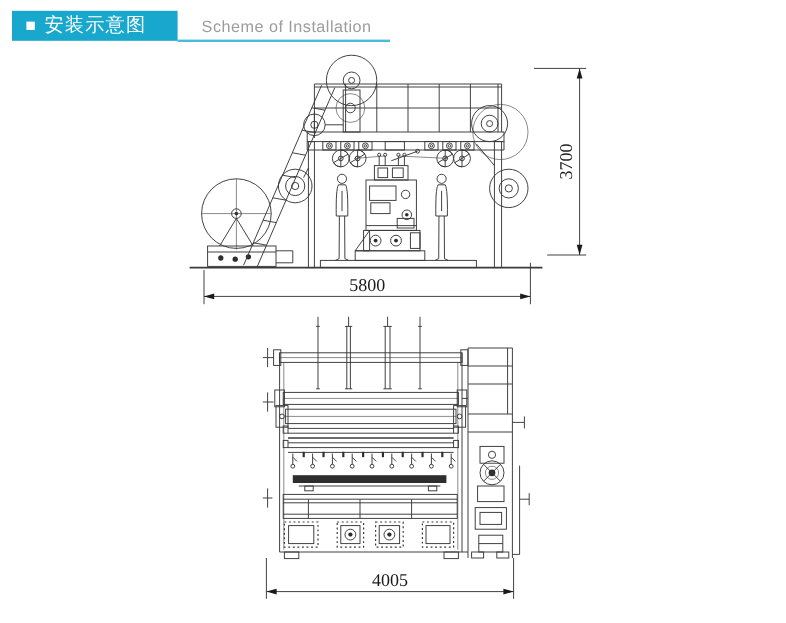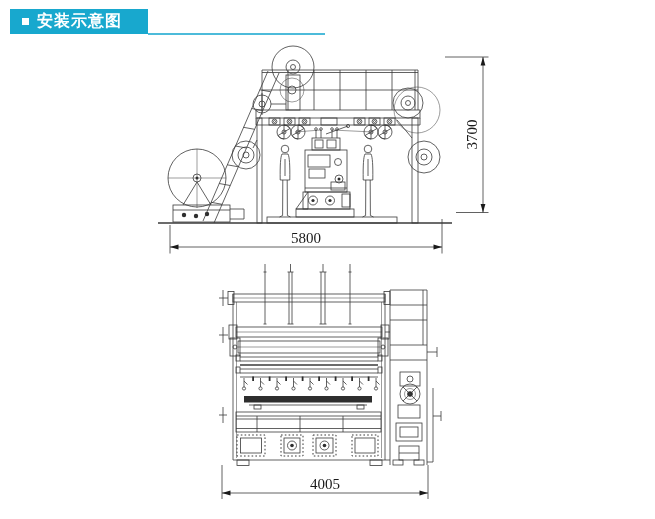--- a/index.html
+++ b/index.html
@@ -1,21 +1,21 @@
 <!DOCTYPE html>
 <html><head>
 <meta charset="utf-8">
 <style>
   html,body{margin:0;padding:0}
   body{width:655px;height:519px;background:#fff;font-family:"Liberation Sans",sans-serif;position:relative;overflow:hidden}
   .page{position:absolute;inset:0;background:#fff}
   .header{position:absolute;left:0;top:0;width:655px;height:40px}
   .title-box{position:absolute;left:10px;top:9px;width:138px;height:25px;background:#18a8ce;display:flex;align-items:center;box-sizing:border-box;padding-left:12px}
   .bullet{width:7px;height:7px;background:#fff;margin-right:8px;flex:0 0 auto}
-  .title-zh{color:#fff;font-weight:bold;font-size:16px;letter-spacing:1px;white-space:nowrap}
+  .title-zh{color:#fff;font-weight:normal;font-size:16px;letter-spacing:1px;white-space:nowrap}
   .subtitle{position:absolute;left:168px;top:15px;font-size:13.5px;color:#9c9c9c;letter-spacing:.4px;white-space:nowrap}
   .underline{position:absolute;left:148px;top:33px;width:177px;height:2px;background:#4cbbda}
   .svg-side{position:absolute;left:145px;top:38px}
   .svg-front{position:absolute;left:205px;top:258px}
   svg.drawing line,svg.drawing rect,svg.drawing circle,svg.drawing path,svg.drawing polyline,svg.drawing ellipse{stroke:#3a3a3a;stroke-width:.8;fill:none}
   svg.drawing .thin{stroke-width:.5}
   svg.drawing .thk{stroke-width:1.3}
   svg.drawing .fd{fill:#2e2e2e;stroke:none}
   svg.drawing .dash{stroke-dasharray:1.6,2.2;stroke-width:1}
   svg.drawing polygon.arrow{fill:#1a1a1a;stroke:none}
@@ -24,20 +24,21 @@
 </head>
 <body>
 
 <div class="page">
 
   <div class="header">
     <div class="title-box">
       <span class="bullet"></span>
       <span class="title-zh">安装示意图</span>
     </div>
+    <span class="subtitle">Scheme of Installation</span>
     <div class="underline"></div>
   </div>
 
   <svg class="drawing svg-side" width="350" height="222" viewBox="0 0 350 222">
     <defs>
       <g id="reel-roller">
         <circle r="7" stroke="#3a3a3a" stroke-width=".8" fill="none"></circle>
         <circle r="2" fill="#2e2e2e" stroke="none"></circle>
         <path d="M0,-7 A7,7 0 0 1 6,-3.5 L0,0 Z" fill="#2e2e2e" stroke="none"></path>
         <path d="M0,7 A7,7 0 0 1 -6,3.5 L0,0 Z" fill="#2e2e2e" stroke="none"></path>

